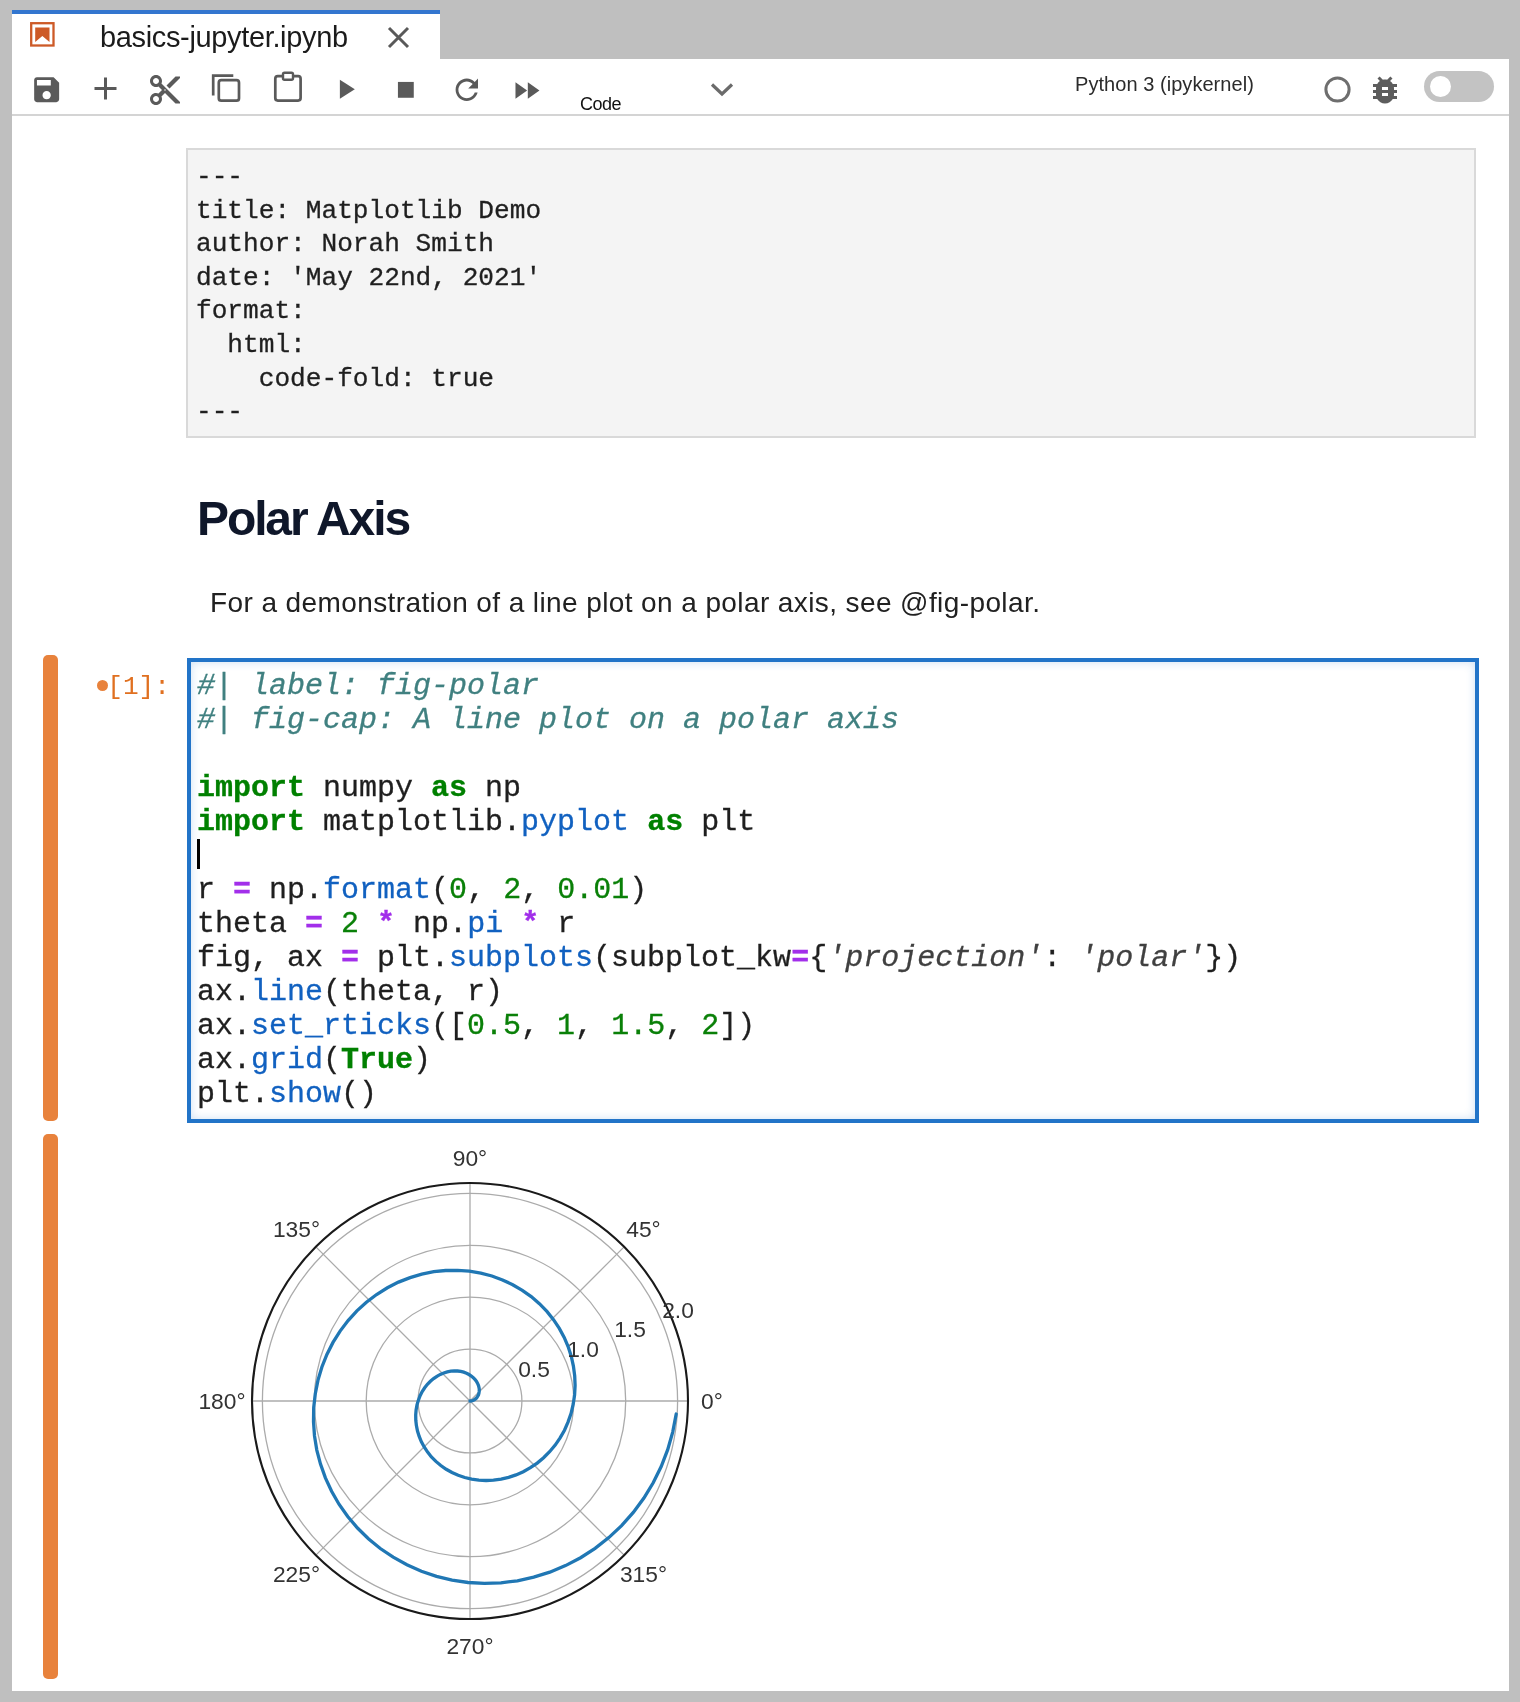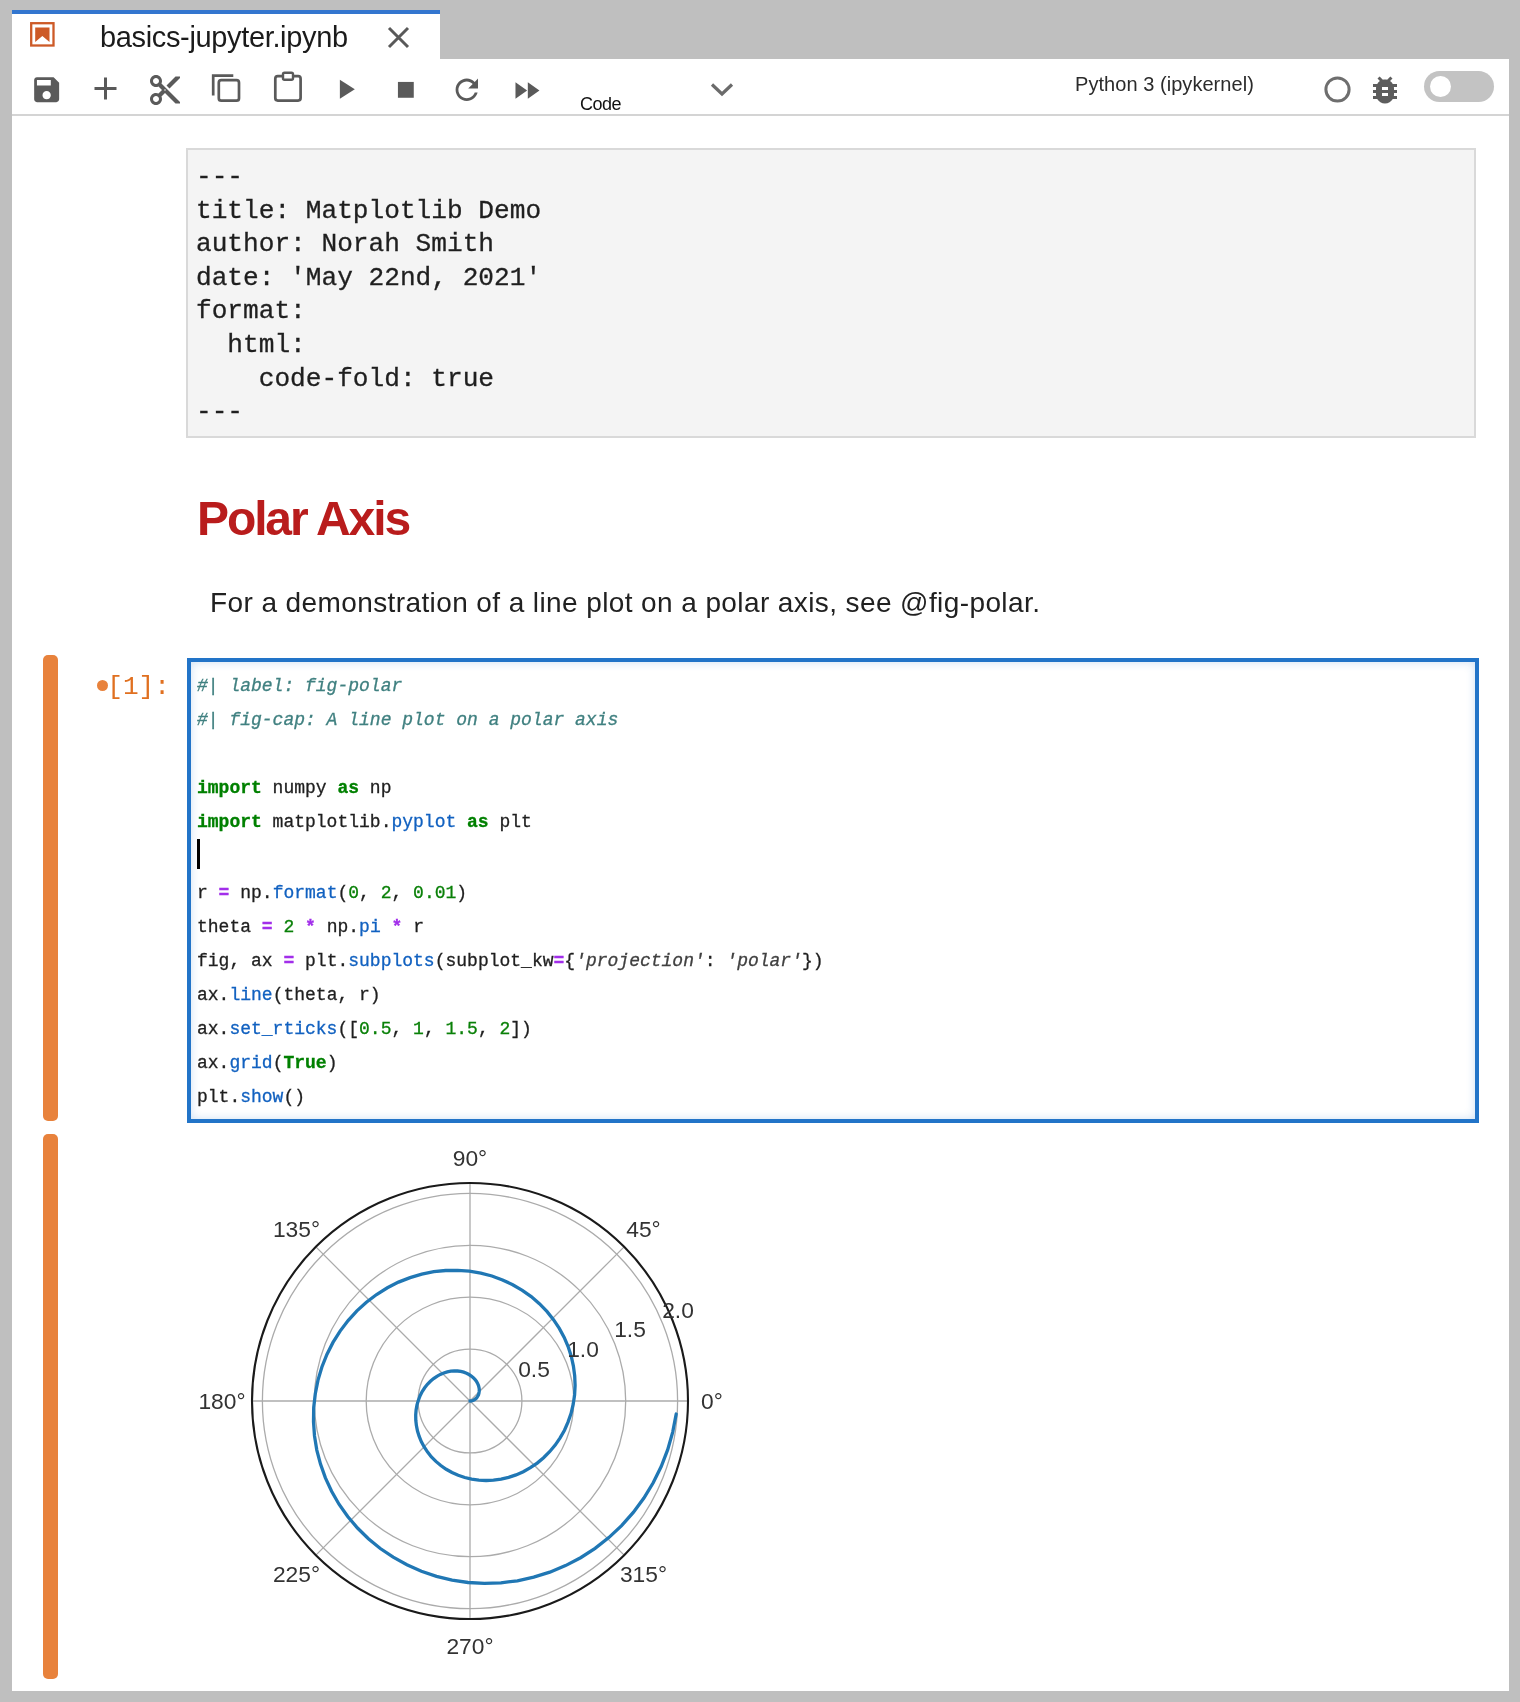--- a/index.html
+++ b/index.html
@@ -6,24 +6,24 @@
 .abs{position:absolute;}
 #content{left:12px;top:59px;width:1497px;height:1632px;background:#fff;}
 #tab{left:12px;top:10px;width:428px;height:49px;background:#fff;}
 #tabblue{left:12px;top:10px;width:428px;height:4px;background:#3376cf;}
 #tabtitle{left:63px;top:21px;font-size:29px;letter-spacing:-0.35px;color:#1b1b1b;margin-left:37px;}
 #toolbar{left:12px;top:59px;width:1497px;height:55px;background:#fff;border-bottom:2px solid #d4d4d4;}
 #codetxt{left:580px;top:72px;font-size:18px;letter-spacing:-0.5px;color:#111;margin-top:22px;}
 #kerneltxt{left:1075px;top:72.5px;font-size:20px;letter-spacing:0.05px;color:#2b2b2b;}
 #rawcell{left:186px;top:148px;width:1278px;height:267px;background:#f4f4f4;border:2px solid #d9d9d9;padding:11px 0 8px 8px;
   font-family:"Liberation Mono",monospace;font-size:26.15px;line-height:33.6px;color:#1f1f1f;white-space:pre;-webkit-text-stroke-width:0.3px;}
-#h1{left:197px;top:494.5px;font-size:48px;font-weight:700;letter-spacing:-2.1px;color:#b91c1c;line-height:48px;}
+#h1{left:197px;top:494.5px;font-size:48px;font-weight:700;letter-spacing:-2.1px;color:#0f172a;line-height:48px;}
 #para{left:210px;top:585.5px;font-size:28px;letter-spacing:0.4px;color:#212121;line-height:34px;}
 #cell{left:187px;top:658px;width:1284px;height:457px;background:#fff;border:4px solid #2274c8;box-shadow:inset 0 0 10px rgba(33,115,200,0.22);}
-#code{left:197px;top:669px;font-family:"Liberation Mono",monospace;font-size:18px;line-height:34px;color:#1f1f1f;white-space:pre;-webkit-text-stroke-width:0.3px;}
+#code{left:197px;top:669px;font-family:"Liberation Mono",monospace;font-size:30px;line-height:34px;color:#1f1f1f;white-space:pre;-webkit-text-stroke-width:0.3px;}
 #prompt{left:0px;top:672px;width:170px;text-align:right;font-family:"Liberation Mono",monospace;font-size:26.15px;color:#e07020;}
 #pdot{left:97px;top:680px;width:11px;height:11px;border-radius:50%;background:#e8823c;}
 .obar{left:43px;width:15px;background:#e8823c;border-radius:5px;}
 #bar1{top:655px;height:466px;}
 #bar2{top:1134px;height:545px;}
 .kw{color:#008000;font-weight:bold;}
 .prop{color:#1161c0;}
 .num{color:#0a8008;}
 .str{color:#404040;font-style:italic;}
 .op{color:#a22fea;font-weight:bold;}

